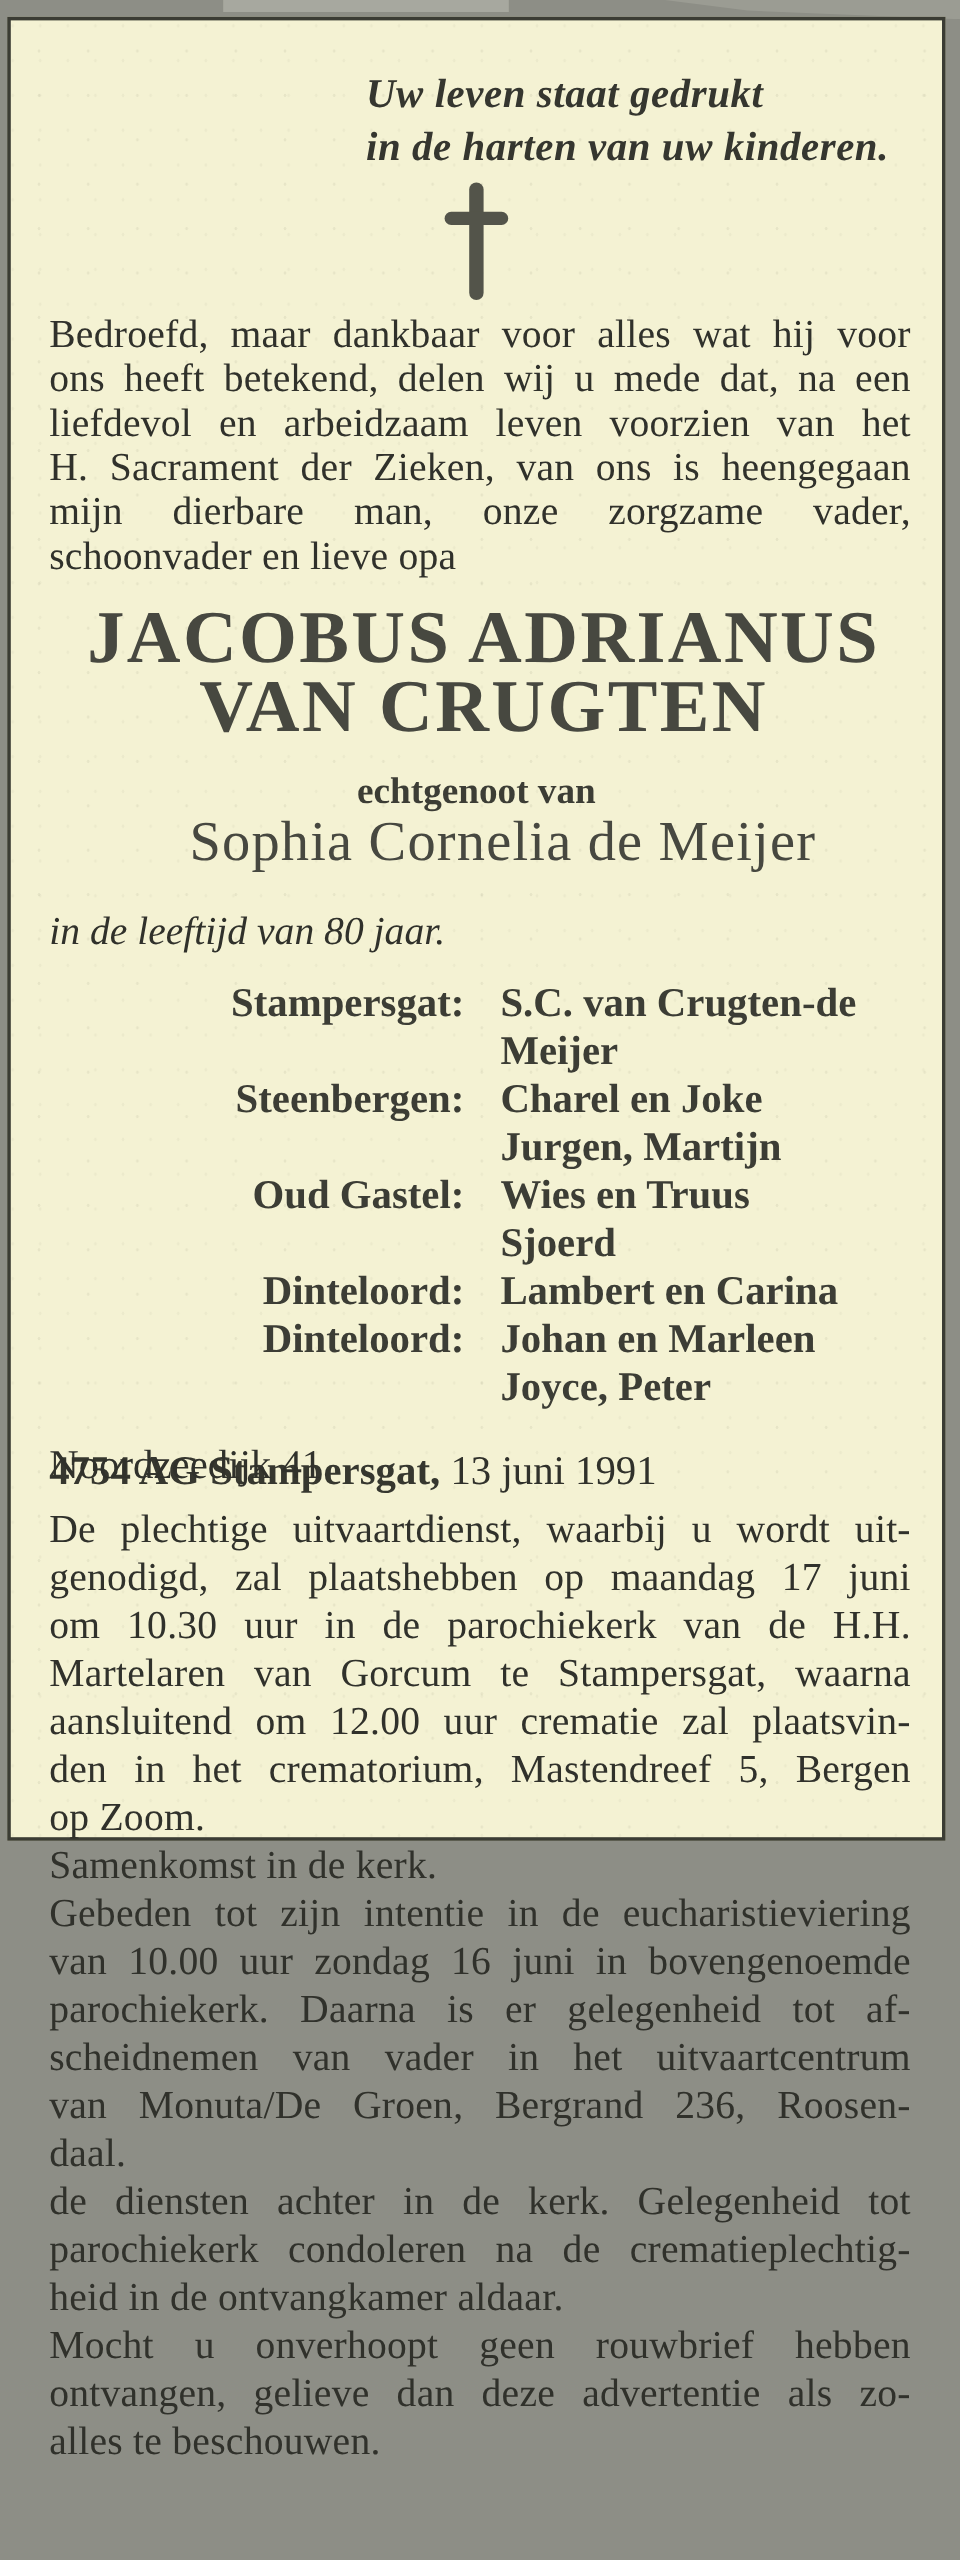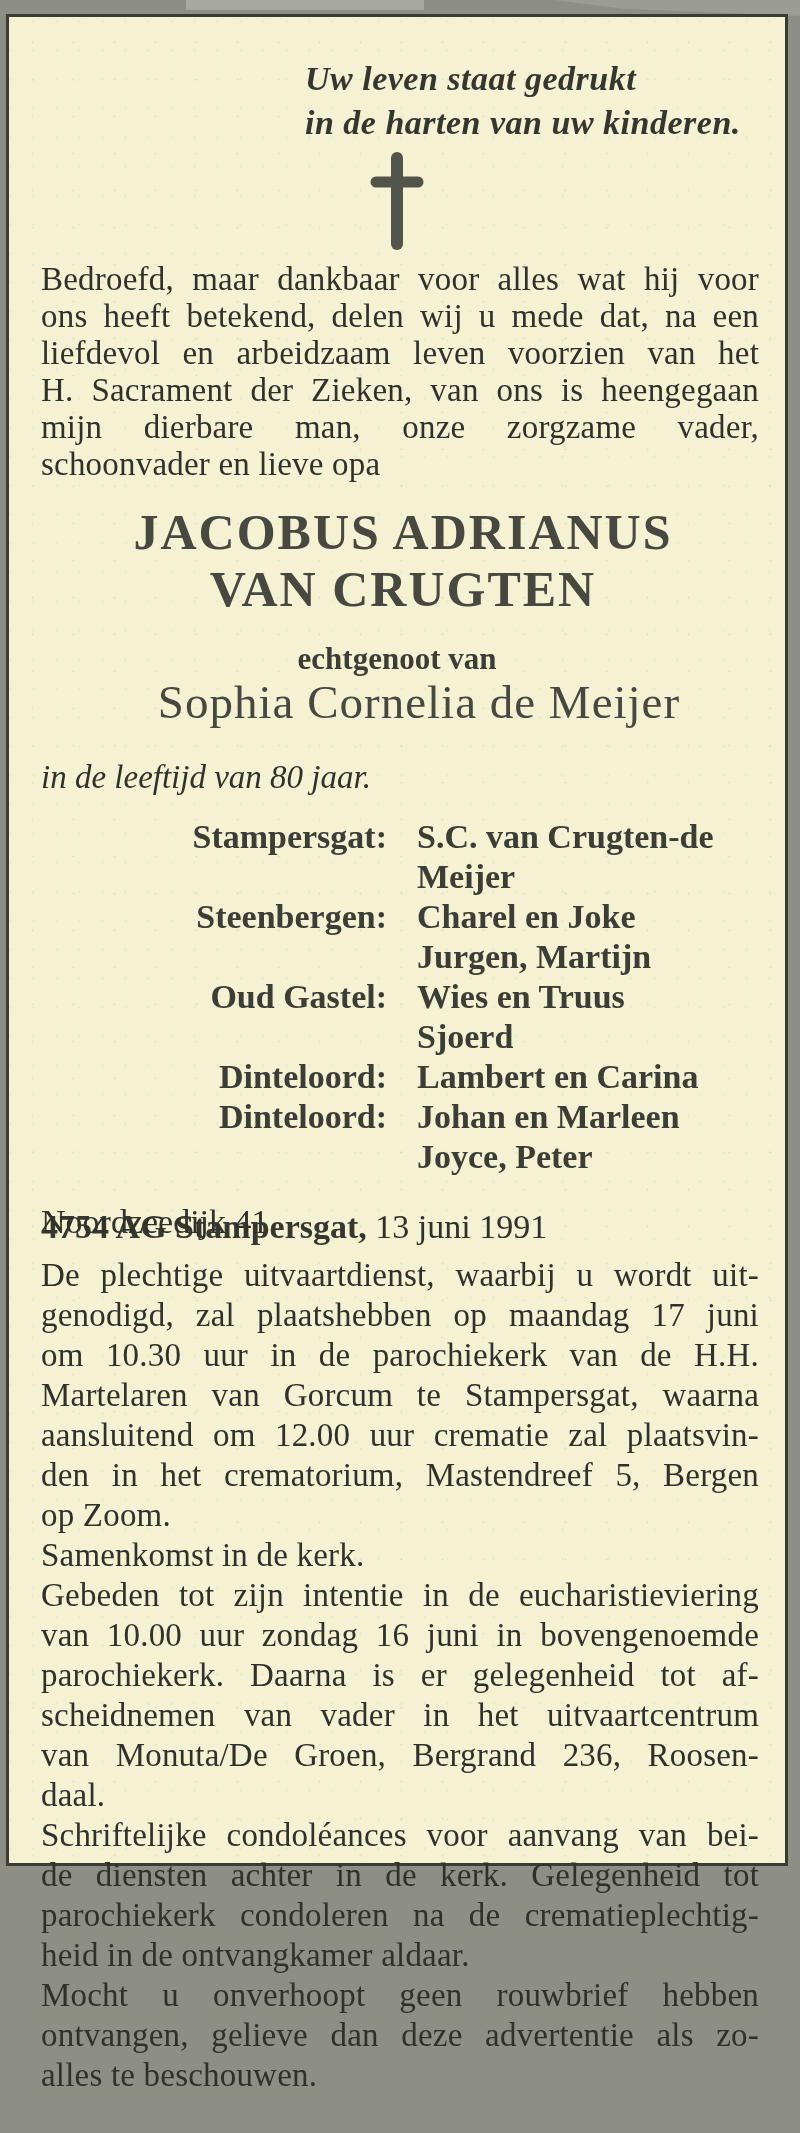--- a/index.html
+++ b/index.html
@@ -9,21 +9,21 @@
     font-family:"Liberation Serif","DejaVu Serif",serif;
     position:relative;overflow:hidden;
   }
   .page{position:absolute;left:0;top:0;width:800px;height:2133px;}
   .artifact-top{position:absolute;left:186px;top:0;width:238px;height:10px;background:#a7a89f;}
   .artifact-topright{
     position:absolute;right:0;top:0;width:246px;height:16px;background:#9b9c93;
     clip-path:polygon(0 0,100% 0,100% 100%,28% 55%);
   }
   .paper{
-    position:absolute;left:6px;top:14px;width:782px;height:1852px;
+    position:absolute;left:6px;top:14px;width:782px;height:1520px;
     box-sizing:border-box;
     background:#f4f2d3;
     background-image:
       radial-gradient(rgba(60,60,40,0.07) 1px, transparent 1.4px),
       radial-gradient(rgba(60,60,40,0.045) 1px, transparent 1.4px);
     background-size:41px 37px,23px 29px;
     background-position:3px 7px,13px 19px;
     border:3px solid #3b3c34;
     color:#30312b;
   }
@@ -34,21 +34,21 @@
   }
   .cross-wrap{position:absolute;left:0;right:0;top:132px;text-align:center;height:104px;}
   .intro{
     position:absolute;left:32px;right:26px;top:244px;
     font-size:33px;line-height:37px;letter-spacing:0.2px;
   }
   .jline{text-align:justify;text-align-last:justify;}
   .lline{text-align:right;text-align-last:left;}
   .deceased-name{
     position:absolute;left:0;right:0;top:487px;text-align:center;
-    font-weight:700;font-size:50px;line-height:57px;letter-spacing:2px;
+    font-weight:700;font-size:62px;line-height:57px;letter-spacing:2px;
     color:#474840;
     padding-left:12px;
   }
   .relation{
     position:absolute;left:0;right:0;top:624px;text-align:center;
     font-weight:700;font-size:31px;color:#3c3d35;
   }
   .spouse{
     position:absolute;left:0;right:0;top:657px;text-align:center;
     font-weight:500;font-size:47px;line-height:56px;letter-spacing:1px;
@@ -169,21 +169,20 @@
       </div>
       <div>
         <div class="jline">Gebeden tot zijn intentie in de eucharistieviering</div>
         <div class="jline">van 10.00 uur zondag 16 juni in bovengenoemde</div>
         <div class="jline">parochiekerk. Daarna is er gelegenheid tot af-</div>
         <div class="jline">scheidnemen van vader in het uitvaartcentrum</div>
         <div class="jline">van Monuta/De Groen, Bergrand 236, Roosen-</div>
         <div class="lline">daal.</div>
       </div>
       <div>
-        <div class="jline">Schriftelijke condoléances voor aanvang van bei-</div>
         <div class="jline">de diensten achter in de kerk. Gelegenheid tot</div>
         <div class="jline">parochiekerk condoleren na de crematieplechtig-</div>
         <div class="lline">heid in de ontvangkamer aldaar.</div>
       </div>
       <div>
         <div class="jline">Mocht u onverhoopt geen rouwbrief hebben</div>
         <div class="jline">ontvangen, gelieve dan deze advertentie als zo-</div>
         <div class="lline">alles te beschouwen.</div>
       </div>
     </div>

